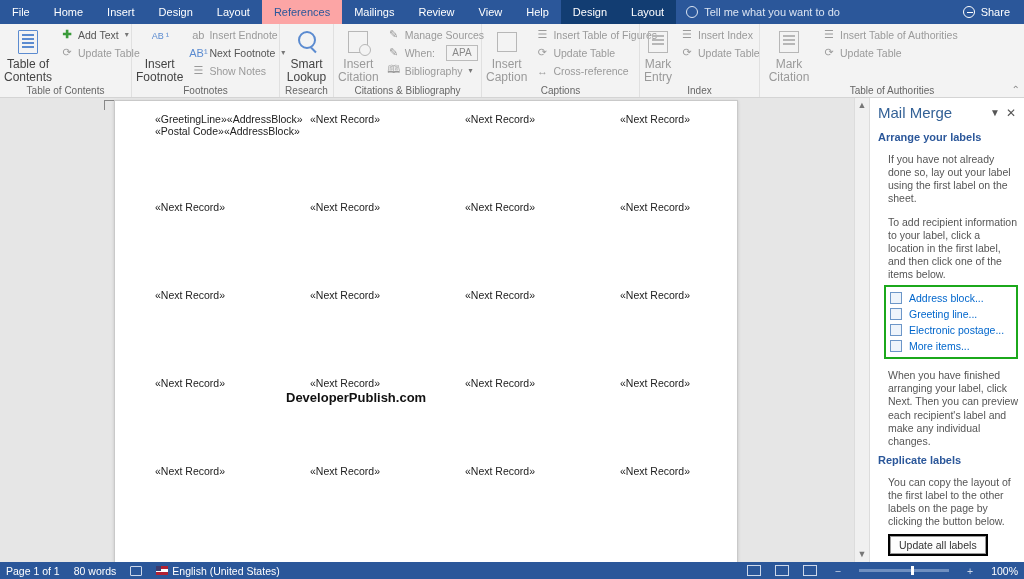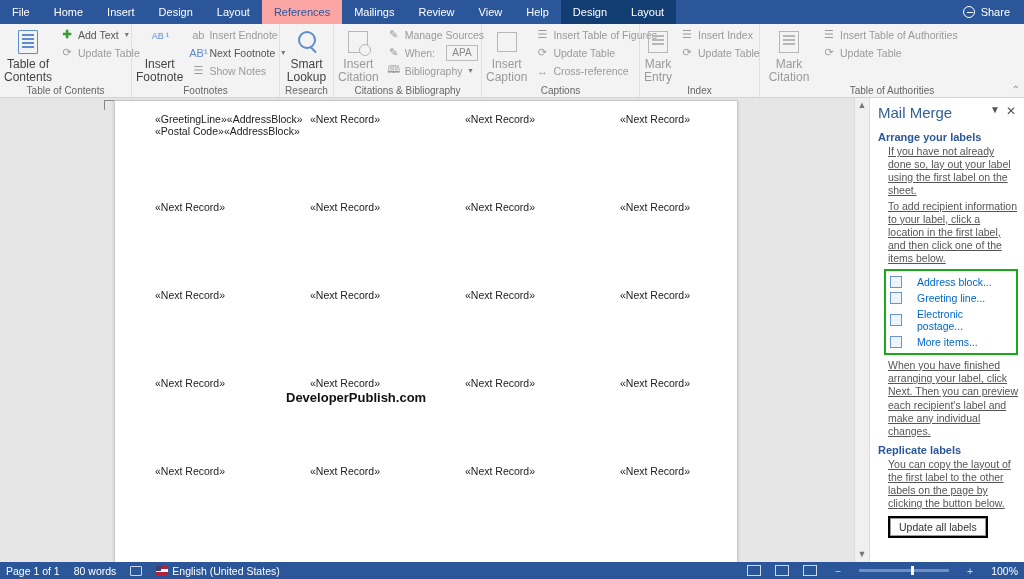--- a/index.html
+++ b/index.html
@@ -60,29 +60,29 @@
   .cell { height:88px; padding:2px 4px; font-size:10.5px; color:#222; }
   .watermark { position:absolute; top:292px; left:286px; font-size:13px; font-weight:bold; color:#111; pointer-events:none; }
 
   
   .vscroll { width:15px; background:#f0f0f0; border-left:1px solid #dcdcdc; position:relative; }
   .vscroll .up,.vscroll .dn{height:15px;text-align:center;color:#777;font-size:9px;line-height:15px;}
   .vscroll .dn{position:absolute;bottom:0;width:100%;}
 
   
   .taskpane { width:155px; background:#fff; border-left:1px solid #dcdcdc; display:flex; flex-direction:column; font-size:10.5px; color:#444; }
-  .tp-head { display:flex; align-items:flex-start; padding:6px 6px 4px 8px; }
+  .tp-head { display:flex; align-items:center; padding:6px 6px 4px 8px; }
   .tp-title { color:#336196; font-size:15px; flex:1; }
   .tp-dd { color:#555; font-size:10px; padding:0 4px; }
   .tp-close { color:#555; font-size:12px; padding:0 2px; }
   .tp-body { padding:0 6px 4px 8px; overflow:hidden; }
   .tp-h { color:#2b579a; font-weight:600; margin:6px 0 2px; font-size:11px; }
-  .tp-p { color:#555; margin:2px 0 2px 10px; line-height:1.25;text-decoration:underline; }
+  .tp-p { color:#555; margin:10px 0 2px 10px; line-height:1.25; }
   .link-box { border:2px solid #1ba81b; margin:4px 0 4px 6px; padding:3px 2px; }
-  .mm-link { display:flex; align-items:center; gap:15px; color:#0066cc; padding:2px 2px; cursor:pointer; }
+  .mm-link { display:flex; align-items:center; gap:7px; color:#0066cc; padding:2px 2px; cursor:pointer; }
   .mm-link .li-ic { width:12px; height:12px; border:1px solid #6c96c8; background:#eef4fb; position:relative; }
   .btn-box { border:2px solid #000; display:inline-block; margin:4px 8px 2px 10px; }
   .btn-inner { border:1px solid #9a9a9a; padding:2px 8px; background:#fdfdfd; color:#333; font-size:10.5px; }
 
   
   .status { position:absolute; bottom:0; left:0; right:0; height:17px; background:#2b579a; color:#fff; display:flex; align-items:center; font-size:10.5px; padding:0 6px; gap:14px; }
   .status .seg { display:flex; align-items:center; gap:4px; }
   .status .spacer2 { flex:1; }
   .view-ic { width:14px; height:11px; border:1px solid #cdd8ea; }
   .zoom-track { width:90px; height:3px; background:#6f8fc0; position:relative; }
@@ -101,20 +101,24 @@
   <div class="tab">Insert</div>
   <div class="tab">Design</div>
   <div class="tab">Layout</div>
   <div class="tab active">References</div>
   <div class="tab">Mailings</div>
   <div class="tab">Review</div>
   <div class="tab">View</div>
   <div class="tab">Help</div>
   <div class="tab context">Design</div>
   <div class="tab context">Layout</div>
+  <div class="tell-me">
+    <span class="bulb"></span>
+    <span>Tell me what you want to do</span>
+  </div>
   <div class="spacer"></div>
   <div class="share">
     <span class="share-ic"></span>
     <span>Share</span>
   </div>
 </div>
 
 <div class="ribbon">
 
   <div class="group" style="width:132px">

